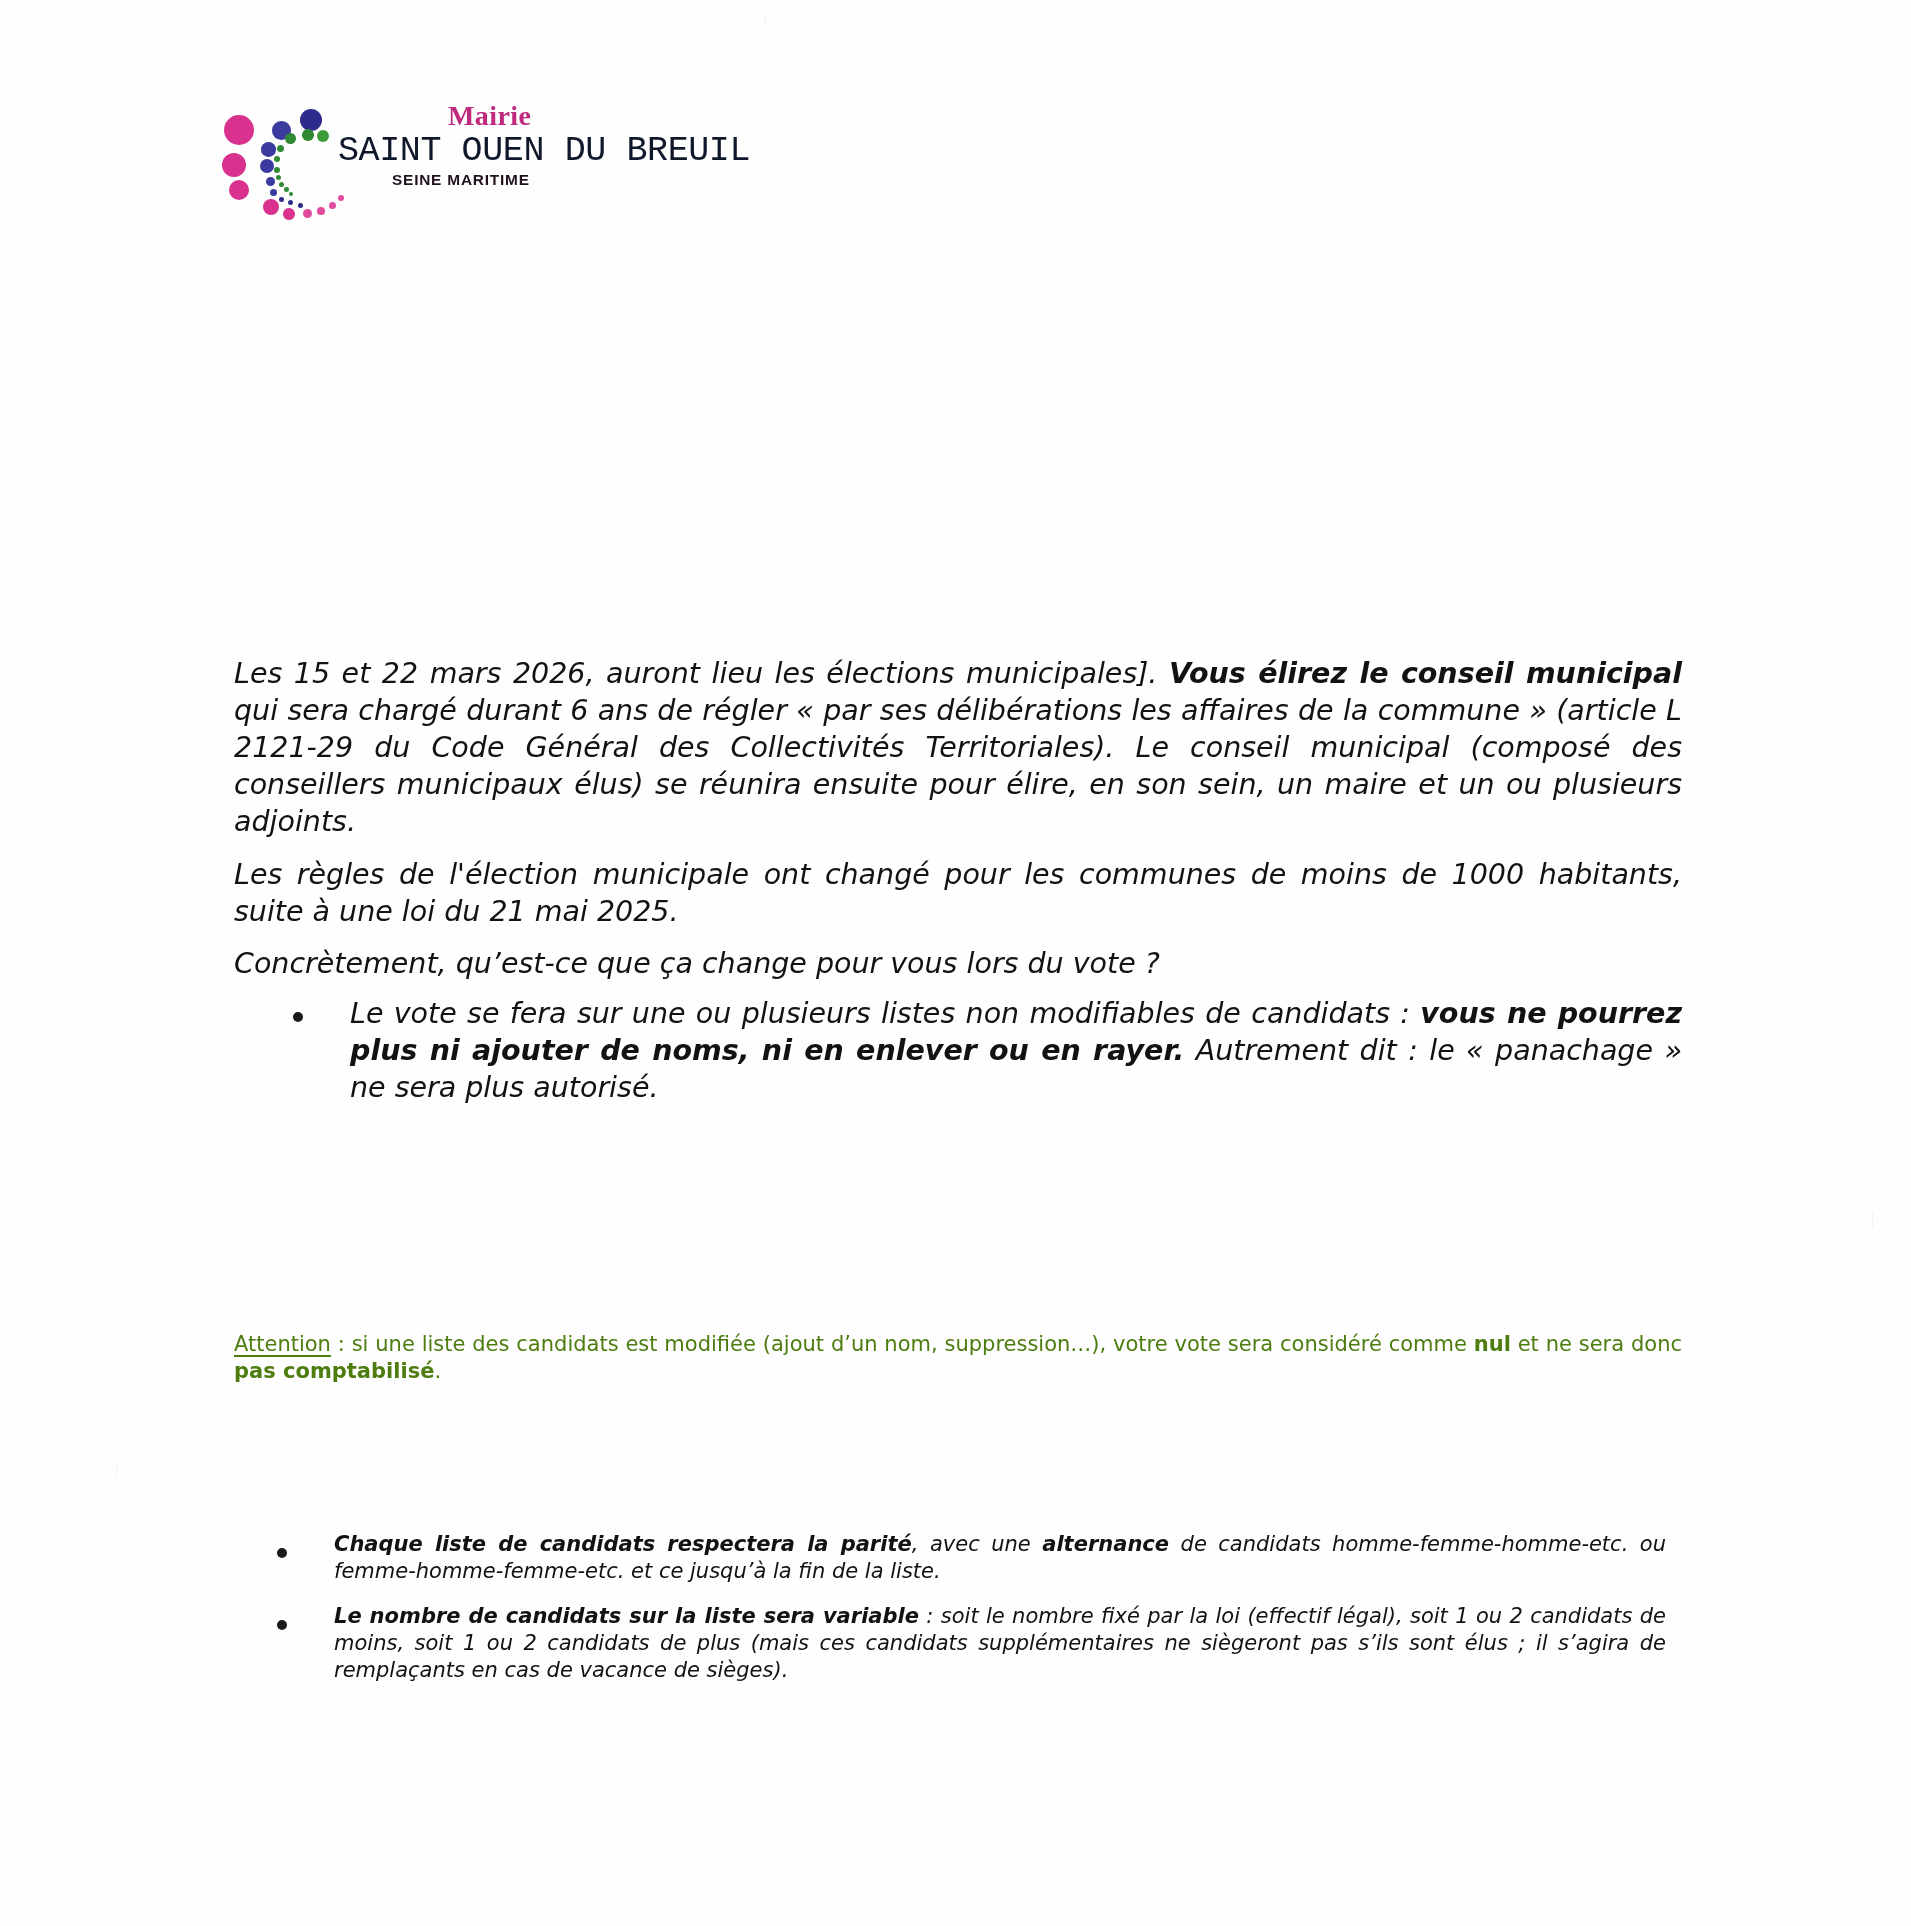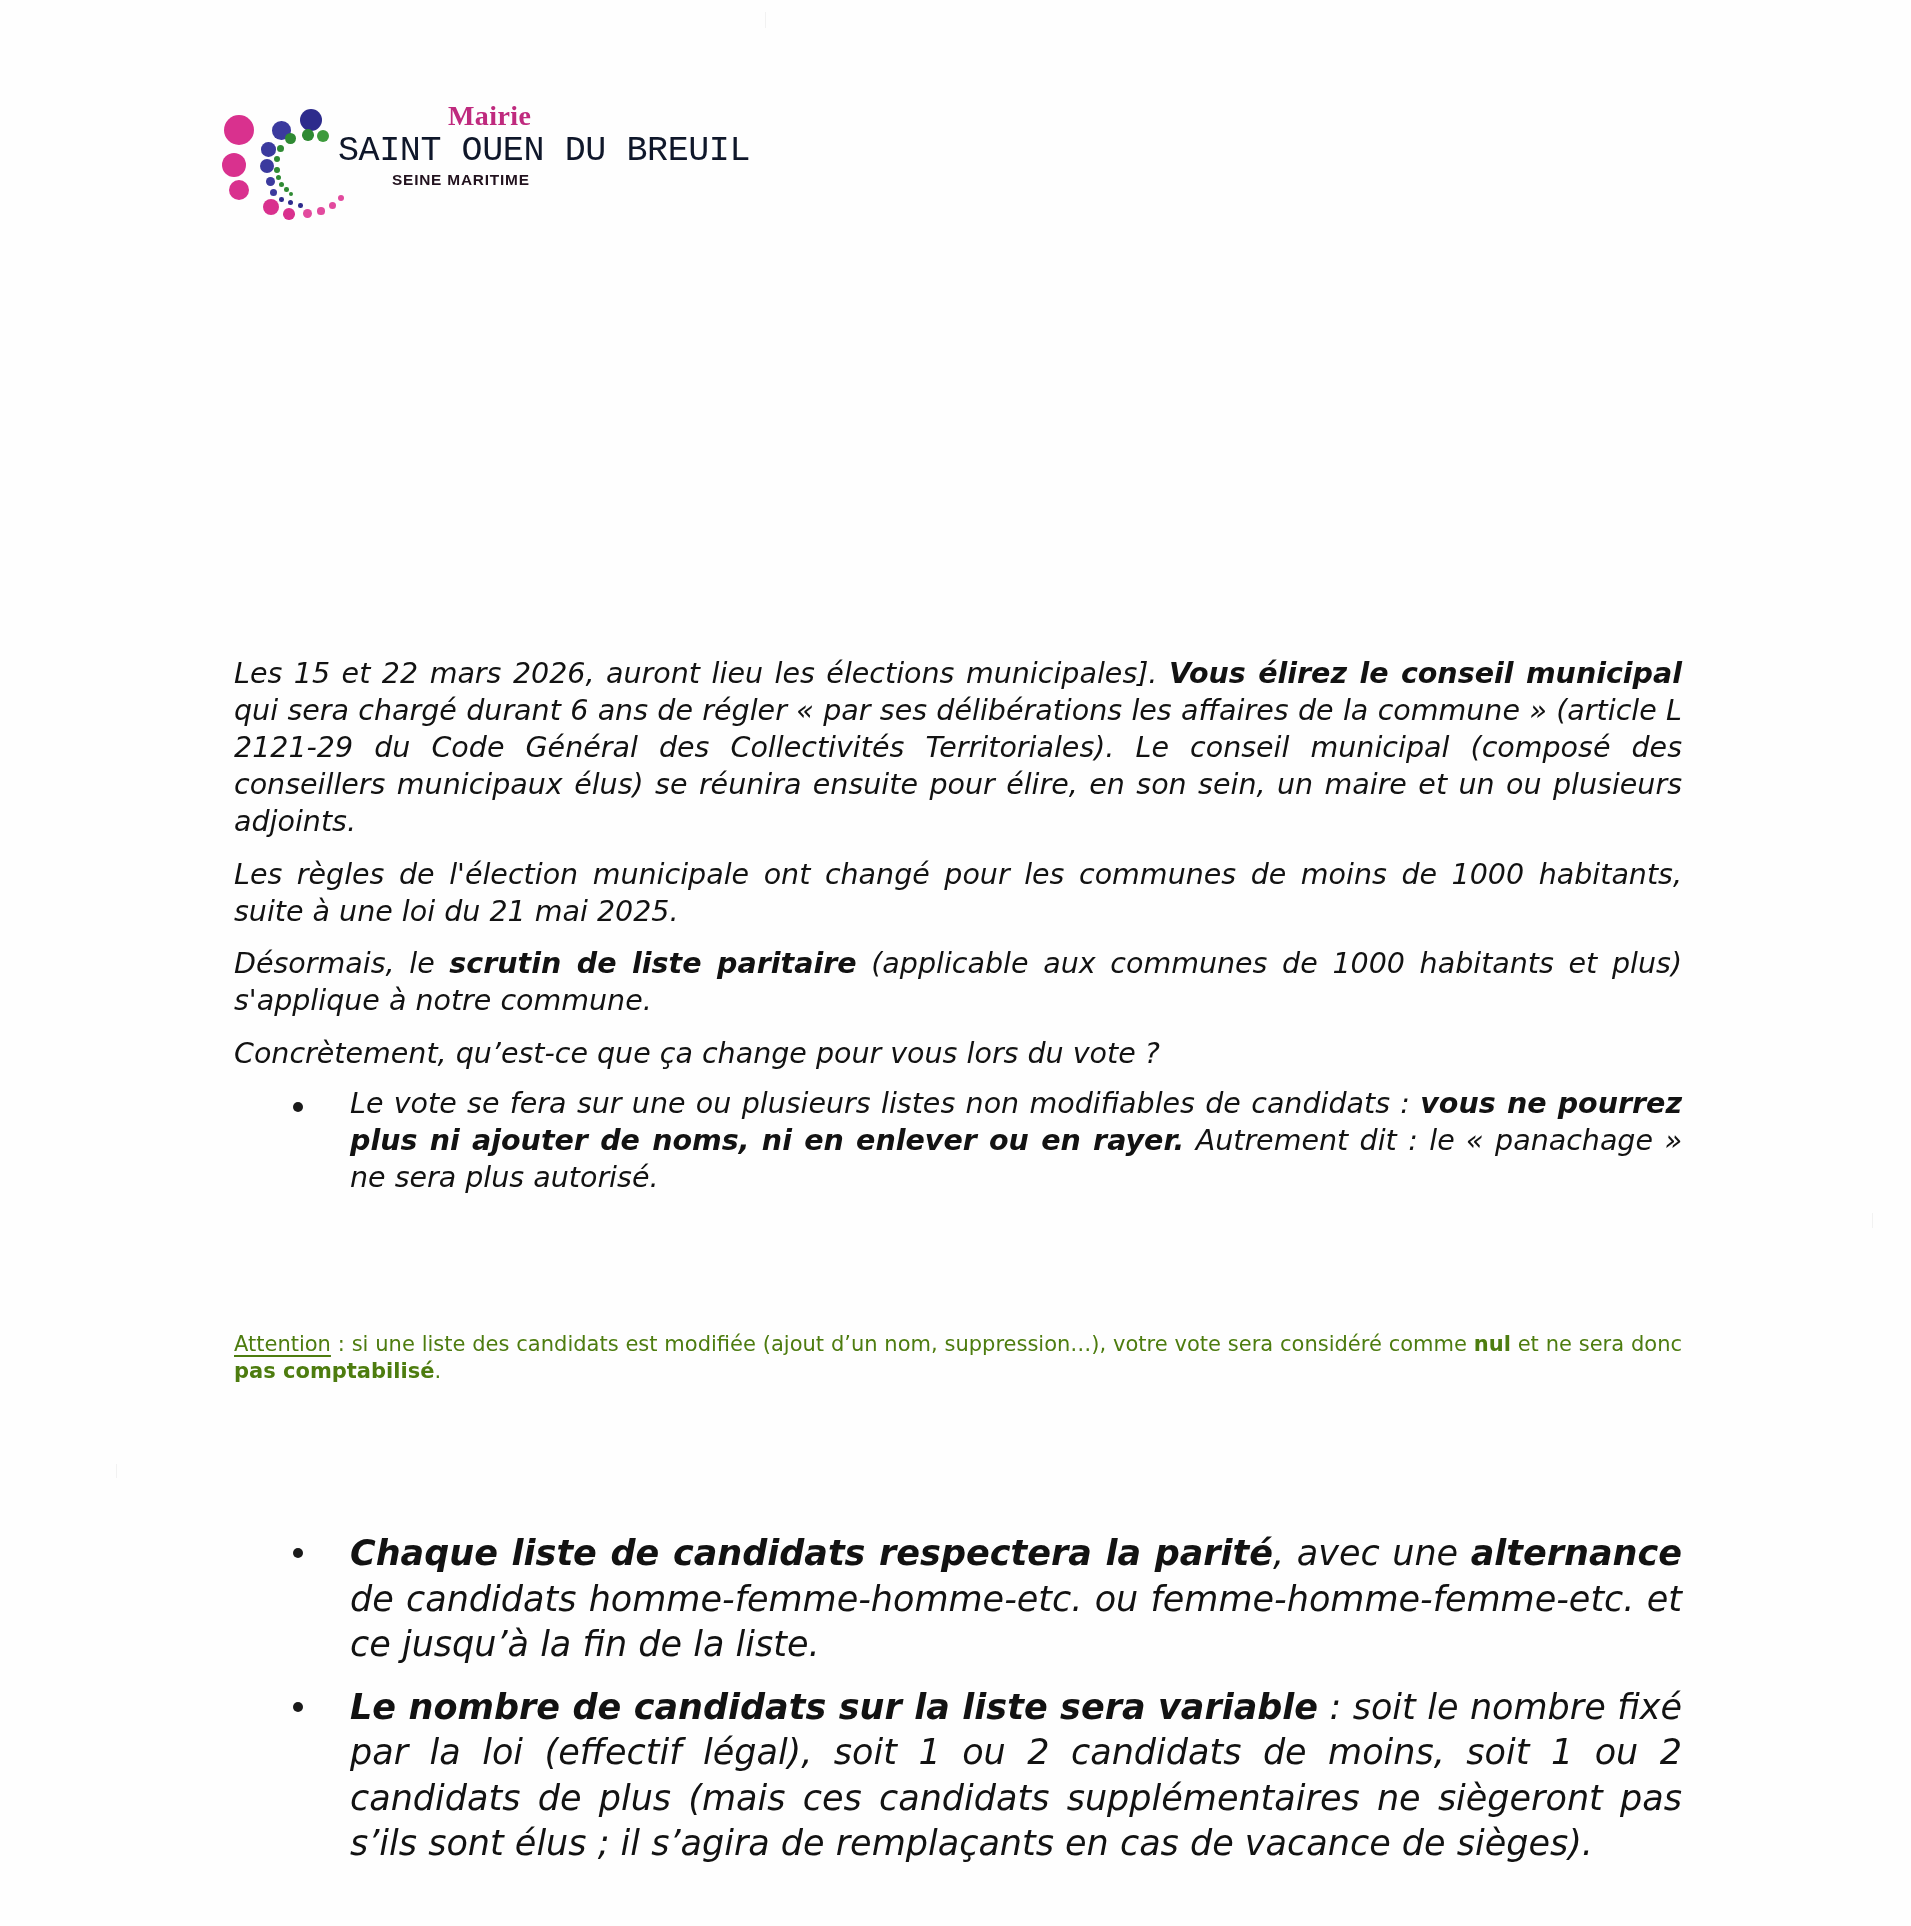--- a/index.html
+++ b/index.html
@@ -169,26 +169,26 @@
   #attention-block .word-attention{
     text-decoration:underline;
     text-decoration-thickness:1.9px;
     text-underline-offset:3.9px;
   }
   #attention-block b{ font-weight:700; }
 
   
   #lower-bullets{
     position:absolute;
-    left:234px;
+    left:218px;
     top:1531px;
     width:1448px;
     font-family:"DejaVu Sans","Liberation Sans",sans-serif;
     font-style:italic;
-    font-size:35px;
+    font-size:21px;
     line-height:1.30;
     color:#121212;
   }
   #lower-bullets li{ margin-bottom:17px; }
 </style>
 </head>
 <body>
 
 <div id="page">
 
@@ -232,21 +232,20 @@
     </div>
   </div>
 
 
   <div id="body-col">
 
     <p class="para"><span>Les 15 et 22 mars 2026, auront lieu les élections municipales]. </span><b>Vous élirez le conseil municipal</b><span> qui sera chargé durant 6 ans de régler « par ses délibérations les affaires de la commune » (article L 2121-29 du Code Général des Collectivités Territoriales). Le conseil municipal (composé des conseillers municipaux élus) se réunira ensuite pour élire, en son sein, un maire et un ou plusieurs adjoints.</span></p>
 
     <p class="para">Les règles de l'élection municipale ont changé pour les communes de moins de 1000 habitants, suite à une loi du 21 mai 2025.</p>
 
-    <p class="para"><span>Désormais, le </span><b>scrutin de liste paritaire</b><span> (applicable aux communes de 1000 habitants et plus) s'applique à notre commune.</span></p>
 
     <p class="para tight">Concrètement, qu’est-ce que ça change pour vous lors du vote ?</p>
 
     <ul class="bullets">
       <li><span>Le vote se fera sur une ou plusieurs listes non modifiables de candidats : </span><b>vous ne pourrez plus ni ajouter de noms, ni en enlever ou en rayer.</b><span> Autrement dit : le « panachage » ne sera plus autorisé.</span></li>
     </ul>
 
   </div>
 
   <div id="attention-block">

